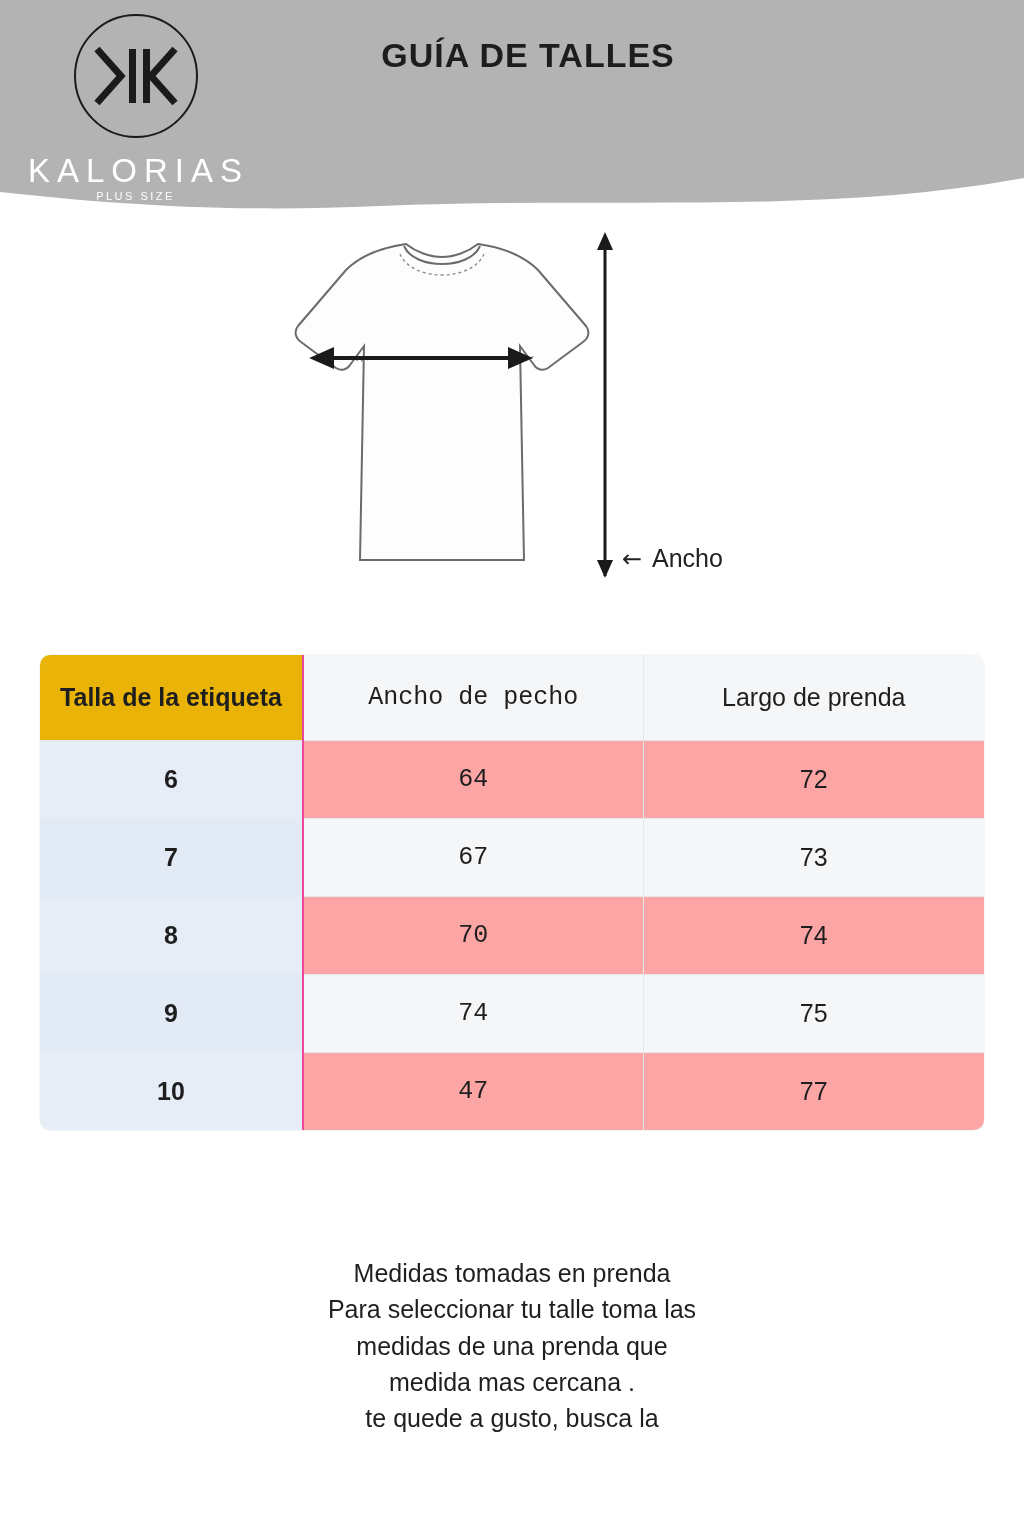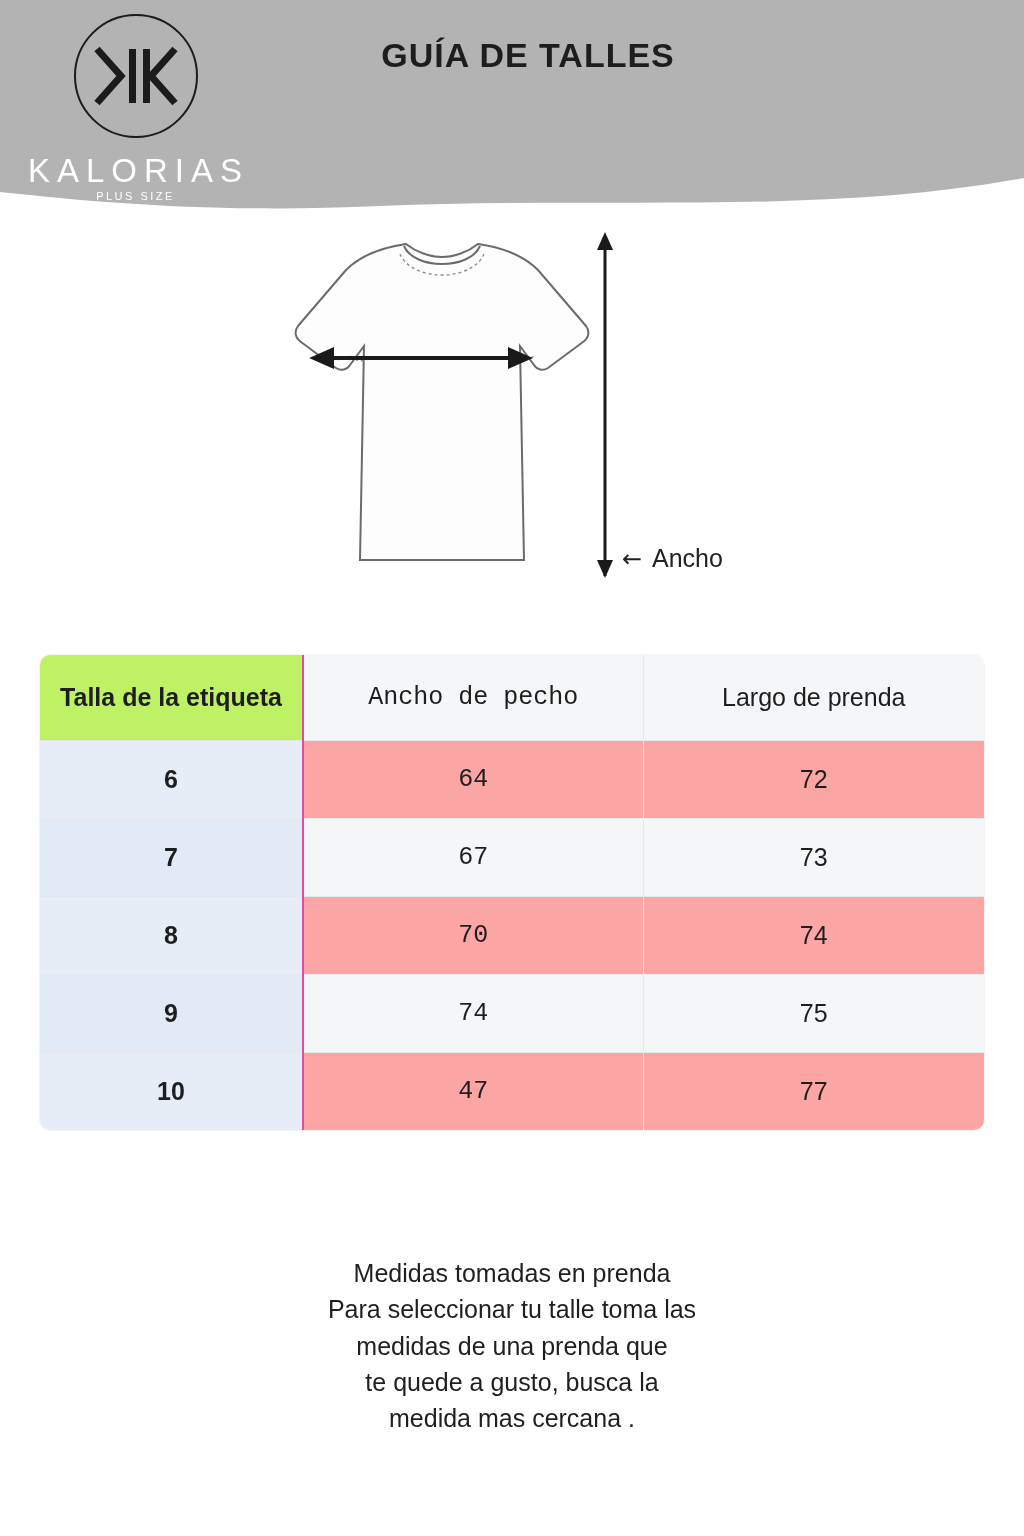--- a/index.html
+++ b/index.html
@@ -133,21 +133,21 @@
   thead th {
     background: #f5f6f8;
     font-weight: normal;
     font-size: 25px;
     color: #1e1e1e;
     padding: 26px 10px;
     text-align: center;
     border-bottom: 1px solid #e3e5e9;
   }
   thead th.first {
-    background: #bef264;
+    background: #eab308;
     font-weight: bold;
     width: 263px;
     line-height: 1.3;
   }
   tbody td {
     font-size: 25px;
     color: #1e1e1e;
     text-align: center;
     padding: 24px 10px;
     border-bottom: 1px solid #e6e8ec;
@@ -276,17 +276,17 @@
           <td>77</td>
         </tr>
       </tbody>
     </table>
   </div>
 
   <div class="note">
     <div>Medidas tomadas en prenda</div>
     <div>Para seleccionar tu talle toma las</div>
     <div>medidas de una prenda que</div>
+    <div>medida mas cercana .</div>
     <div>te quede a gusto, busca la</div>
-    <div>medida mas cercana .</div>
   </div>
 
 </div>
 
 </body></html>

